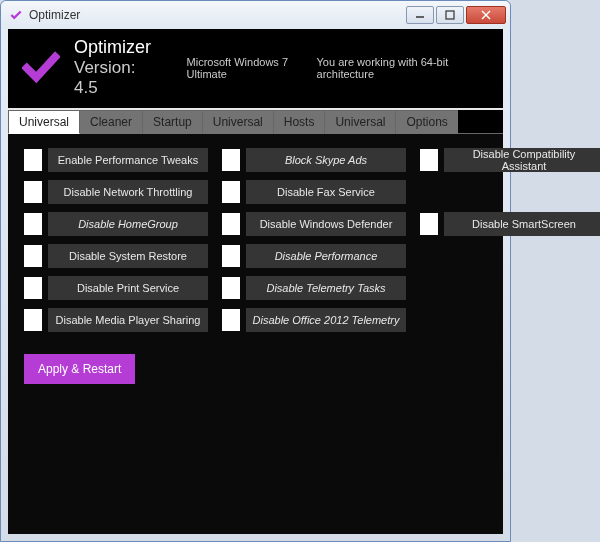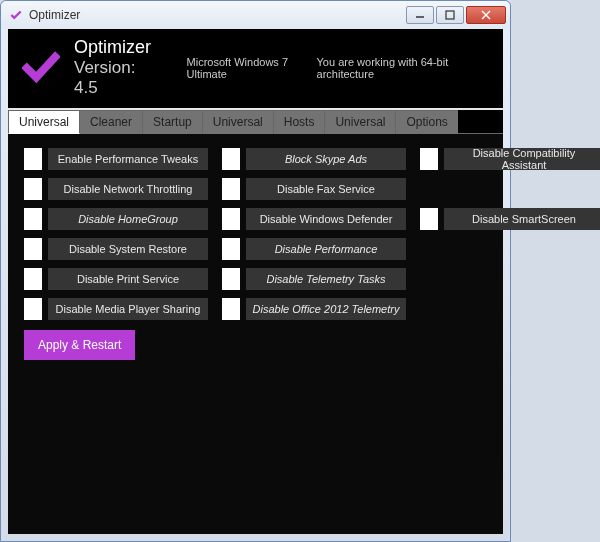--- a/index.html
+++ b/index.html
@@ -29,26 +29,26 @@
 .tabs { display: flex; background: #000; }
 .tab { padding: 4px 10px; font-size: 12px; color: #222; background: #737373; border: 1px solid #666; border-bottom: none; margin-right: -1px; cursor: pointer; }
 .tab.active { background: #fff; border-bottom: 1px solid #fff; position: relative; z-index: 1; }
 .tabstrip-fill { flex: 1; background: #000; border-bottom: 1px solid #666; }
 
 .content { flex: 1; background: #0a0a0a; padding: 14px 16px; }
 
 .row { display: flex; gap: 14px; margin-bottom: 8px; }
 .opt { display: flex; align-items: center; gap: 6px; }
 .check { width: 18px; height: 22px; background: #fff; flex-shrink: 0; cursor: pointer; }
-.opt-btn { height: 22px; background: #353535; color: #e8e8e8; font-size: 11px; display: flex; align-items: center; justify-content: center; border: none; cursor: pointer; padding: 0 6px; }
+.opt-btn { height: 22px; background: #353535; color: #e8e8e8; font-size: 11px; display: flex; align-items: center; justify-content: center; border: none; cursor: pointer; padding: 12px 6px; }
 .col1 .opt-btn { width: 160px; }
 .col2 .opt-btn { width: 160px; font-style: italic; }
 .col3 .opt-btn { width: 160px; }
 
-.apply-btn { margin-top: 2px; background: #b53dd6; color: #fff; border: none; padding: 8px 14px; font-size: 12px; cursor: pointer; }
+.apply-btn { margin-top: 14px; background: #b53dd6; color: #fff; border: none; padding: 8px 14px; font-size: 12px; cursor: pointer; }
 </style>
 </head>
 <body>
 
 <div class="window">
 
   <div class="titlebar">
     <span class="titlebar-icon">
       <svg viewBox="0 0 24 24" width="14" height="14">
           <path d="M4 12 L9 17 L20 6" stroke="#b53dd6" stroke-width="4" fill="none"></path>

